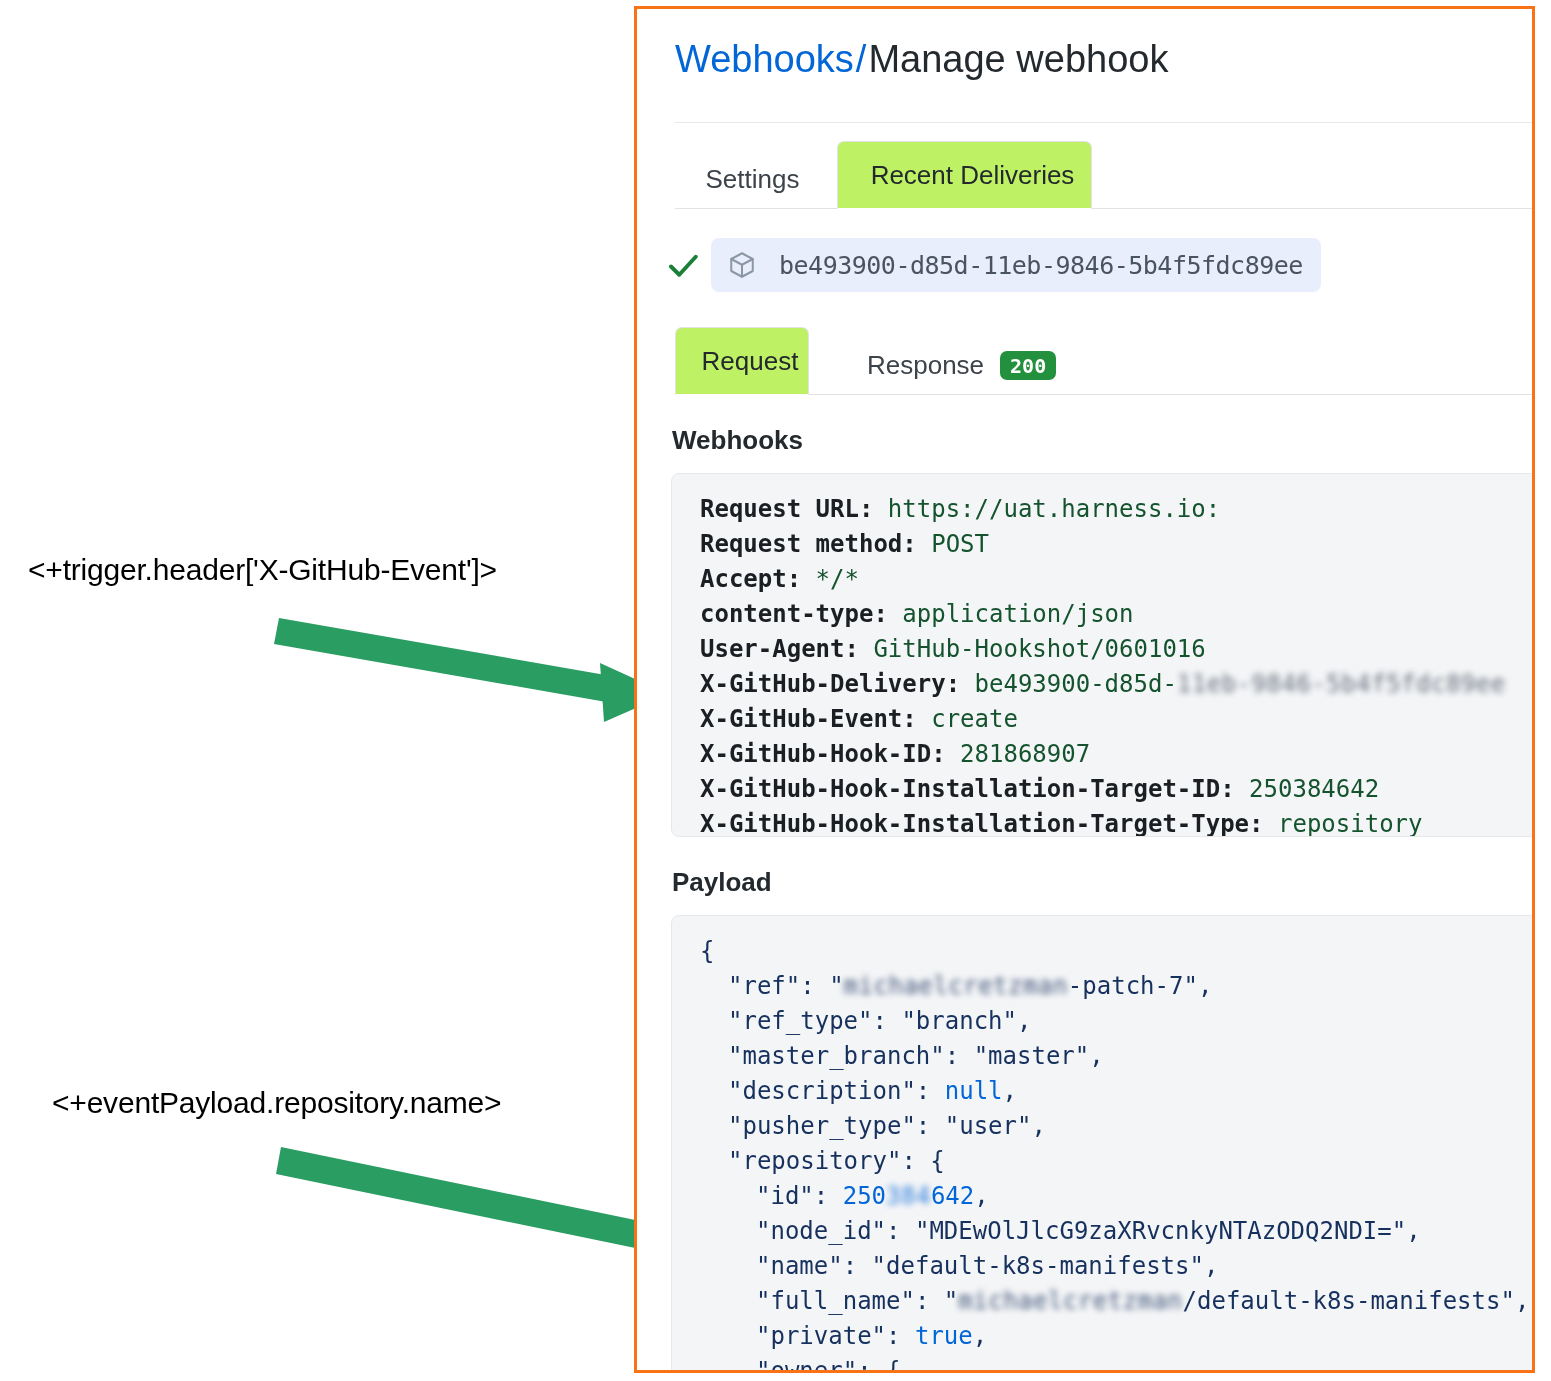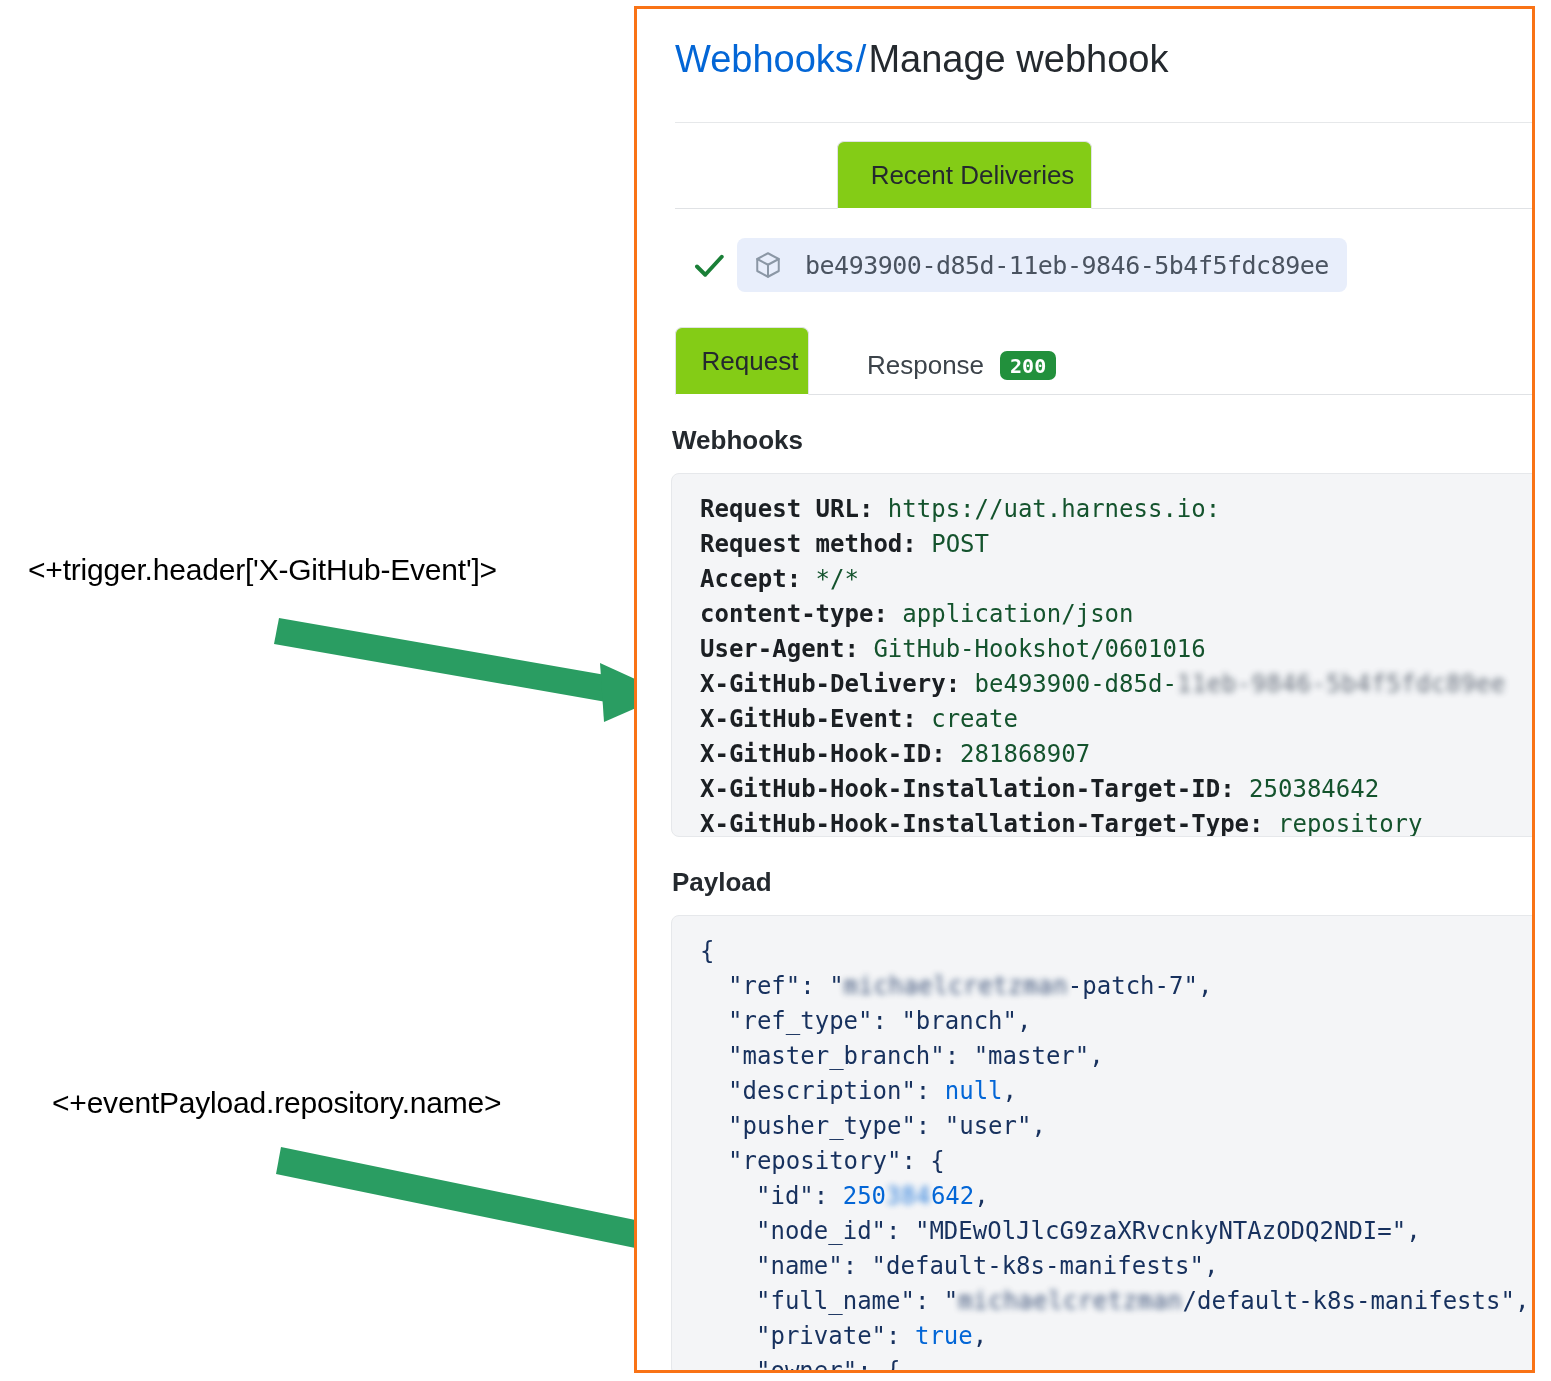--- a/index.html
+++ b/index.html
@@ -105,34 +105,34 @@
     color: #24292e;
     display: flex;
     align-items: center;
     justify-content: center;
     white-space: nowrap;
   }
   .tab.inactive {
     color: #3c434a;
   }
   .tab.active {
-    background: #84cc16;
+    background: #bef264;
     border: 1px solid #e0e2e5;
     border-bottom: 1px solid #ffffff;
     border-radius: 7px 7px 0 0;
     z-index: 2;
     padding-left: 16px;
   }
   #tab-settings        { left: 0px;   width: 155px; height: 60px; }
   #tab-recent-deliveries { left: 162px; width: 255px; height: 68px; }
 
   
   .delivery-row {
     position: absolute;
-    left: 54px;
+    left: 28px;
     top: 228px;
     display: flex;
     align-items: center;
     height: 56px;
   }
   .check-icon {
     width: 36px; height: 36px;
     display: inline-block;
     flex: 0 0 auto;
     margin-right: 10px;
@@ -269,20 +269,21 @@
   <div class="panel-inner">
 
     <div class="breadcrumb">
       <span class="crumb-link">Webhooks</span><span class="crumb-sep">/</span><span class="crumb-current">Manage webhook</span>
     </div>
 
     <div class="rule-full" style="top:113px;"></div>
 
     <div class="tabstrip">
       <div class="tab-underline"></div>
+      <div class="tab inactive" id="tab-settings">Settings</div>
       <div class="tab active" id="tab-recent-deliveries">Recent Deliveries</div>
     </div>
 
     <div class="delivery-row">
       <span class="check-icon">
         <svg viewBox="0 0 24 24" width="36" height="36" fill="none" stroke="#1a7f37" stroke-width="2.6" stroke-linecap="round" stroke-linejoin="round">
           <polyline points="4,13 9.5,18.5 20.5,6.5"></polyline>
         </svg>
       </span>
       <span class="delivery-chip">

